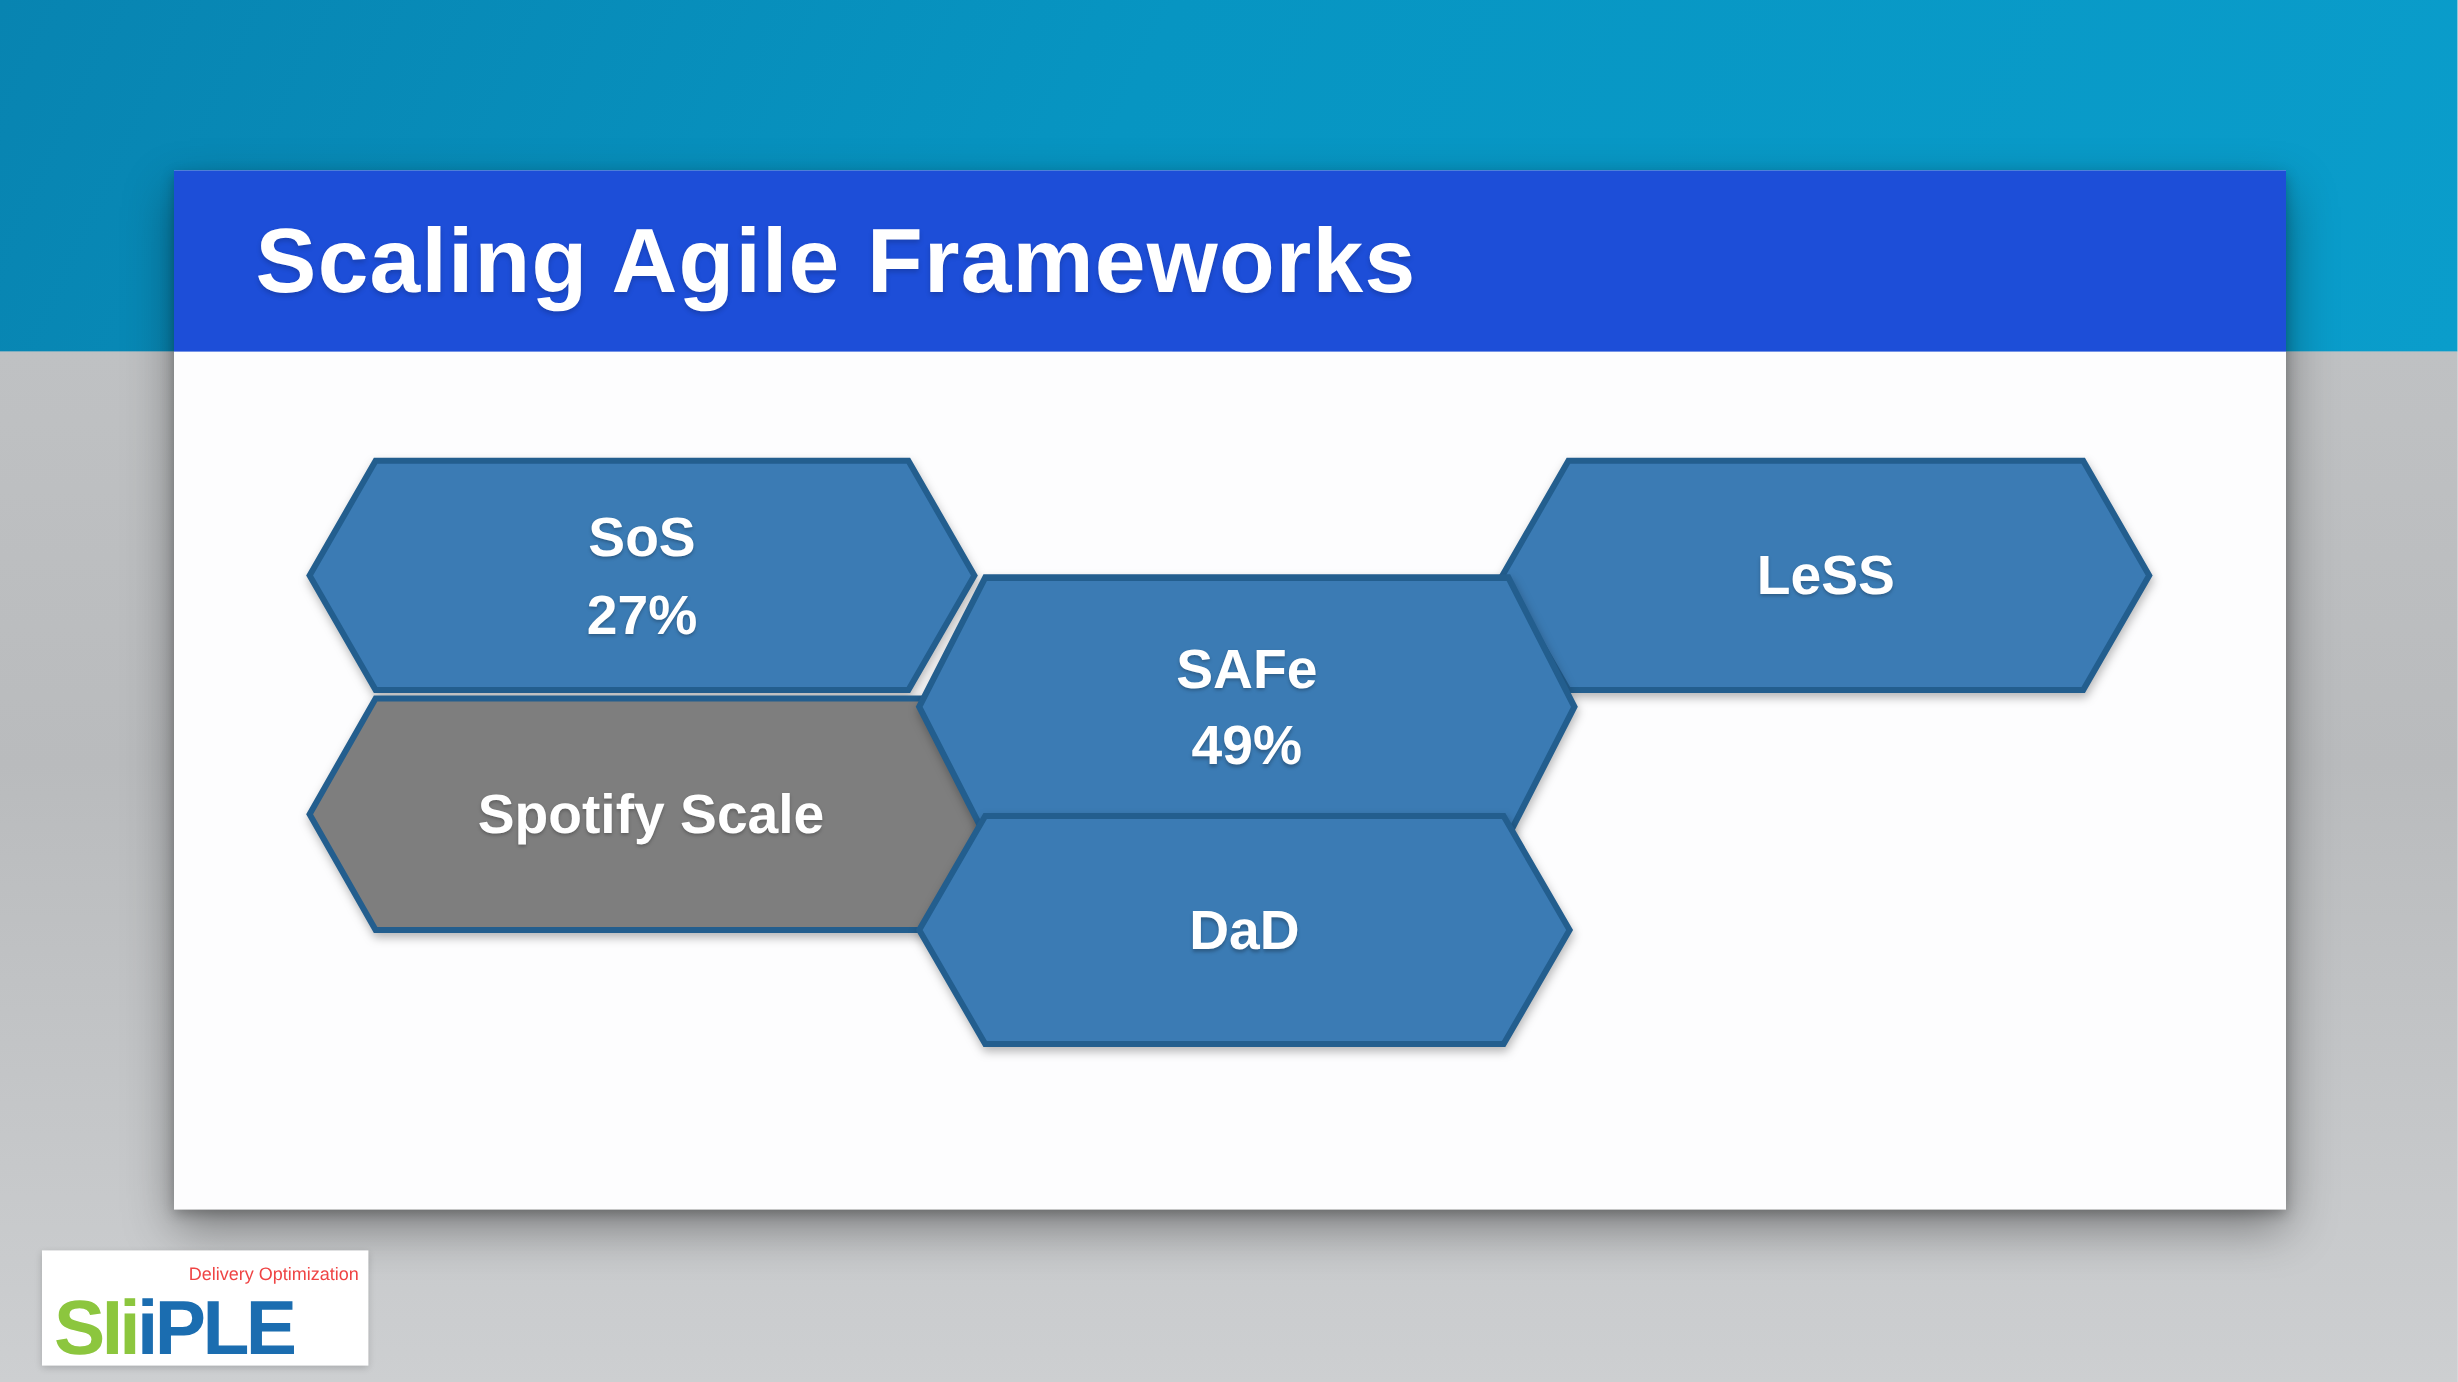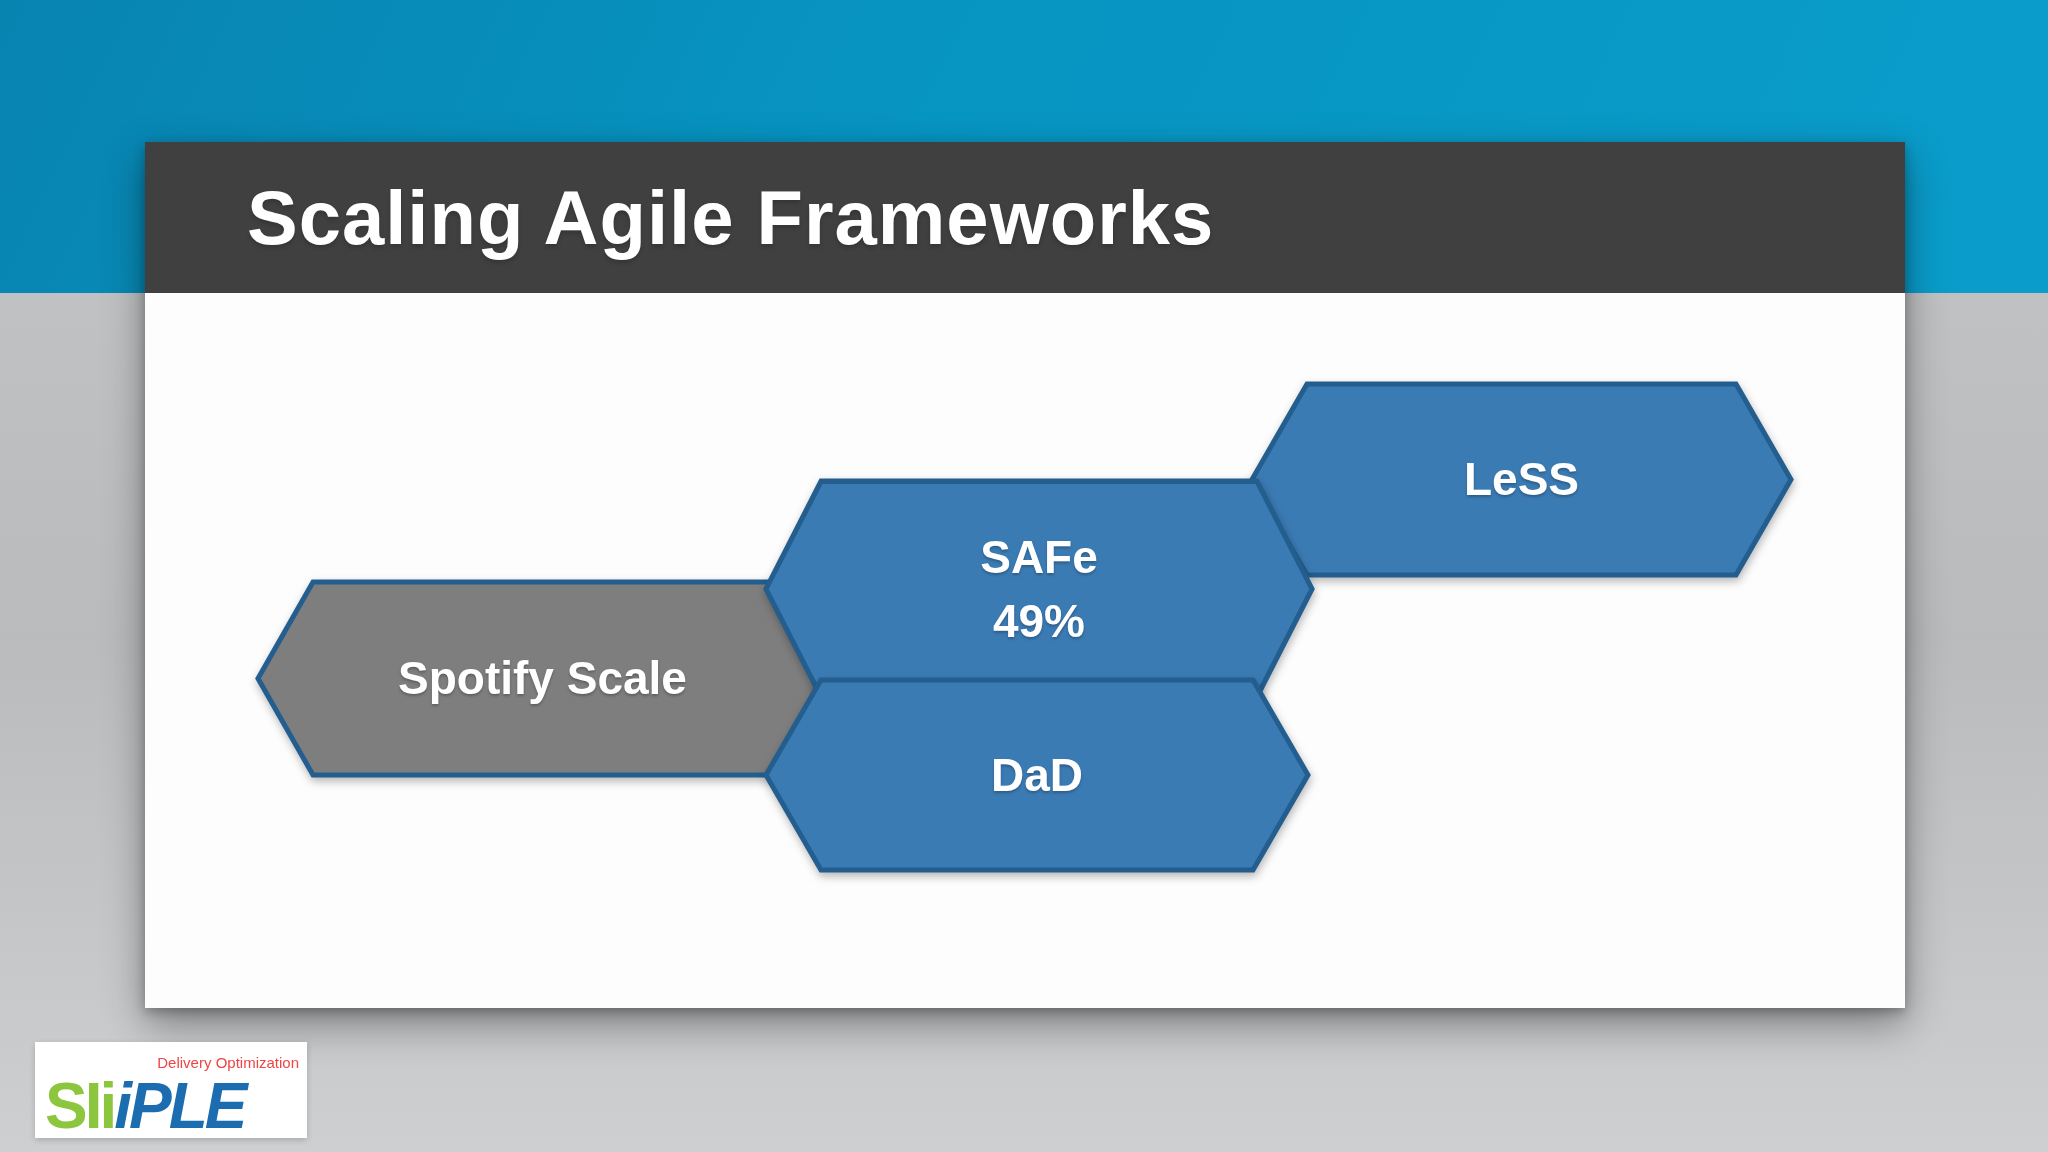--- a/index.html
+++ b/index.html
@@ -29,23 +29,23 @@
   
   .slide {
     position:absolute; left:145px; top:142px;
     width:1760px; height:866px;
     background:#fdfdfe;
     box-shadow:0 16px 38px rgba(0,0,0,0.38), 0 4px 10px rgba(0,0,0,0.25);
   }
   .slide-header {
     position:absolute; left:0; top:0;
     width:100%; height:151px;
-    background:#404040;
+    background:#1d4ed8;
     display:flex; align-items:center;
-    padding-left:102px;
+    padding-left:68px;
   }
   .slide-title {
     color:#ffffff;
     font-size:76px;
     font-weight:bold;
     letter-spacing:1px;
     text-shadow:0 3px 4px rgba(0,0,0,0.18);
     white-space:nowrap;
   }
   
@@ -75,21 +75,21 @@
     background:#ffffff;
     box-shadow:0 2px 6px rgba(0,0,0,0.18);
   }
   .logo-word {
     position:absolute; left:10px; bottom:-6px;
     font-size:64px; font-weight:bold;
     letter-spacing:-3px; line-height:1.15;
     white-space:nowrap;
   }
   .logo-green { color:#8cc63e;margin-top:40px; }
-  .logo-blue  { color:#1b6db0;font-style:italic; }
+  .logo-blue  { color:#1b6db0; }
   .logo-tagline {
     position:absolute; right:8px; top:12px;
     font-size:15px; font-weight:normal;
     color:#ef4444;
     white-space:nowrap;
   }
 </style>
 </head>
 <body>
 
@@ -97,20 +97,29 @@
 
   <div class="bg-top"></div>
   <div class="bg-bottom"></div>
 
   <div class="slide">
 
     <div class="slide-header">
       <div class="slide-title">Scaling Agile Frameworks</div>
     </div>
 
+    <div class="hex" style="left:110px; top:239px; width:560px; height:197px;">
+      <svg viewBox="0 0 560 197" preserveAspectRatio="none">
+        <polygon points="58,3 502,3 557,98.5 502,194 58,194 3,98.5" stroke-width="5" stroke="#235e8e" fill="#3b7bb4"></polygon>
+      </svg>
+      <div class="hex-label">
+        <div>SoS</div>
+        <div>27%</div>
+      </div>
+    </div>
 
     <div class="hex" style="left:110px; top:437px; width:575px; height:199px;">
       <svg viewBox="0 0 575 199" preserveAspectRatio="none">
         <polygon points="58,3 517,3 572,99.5 517,196 58,196 3,99.5" stroke-width="5" stroke="#235e8e" fill="#7e7e7e"></polygon>
       </svg>
       <div class="hex-label">
         <div>Spotify Scale</div>
 
       </div>
     </div>

